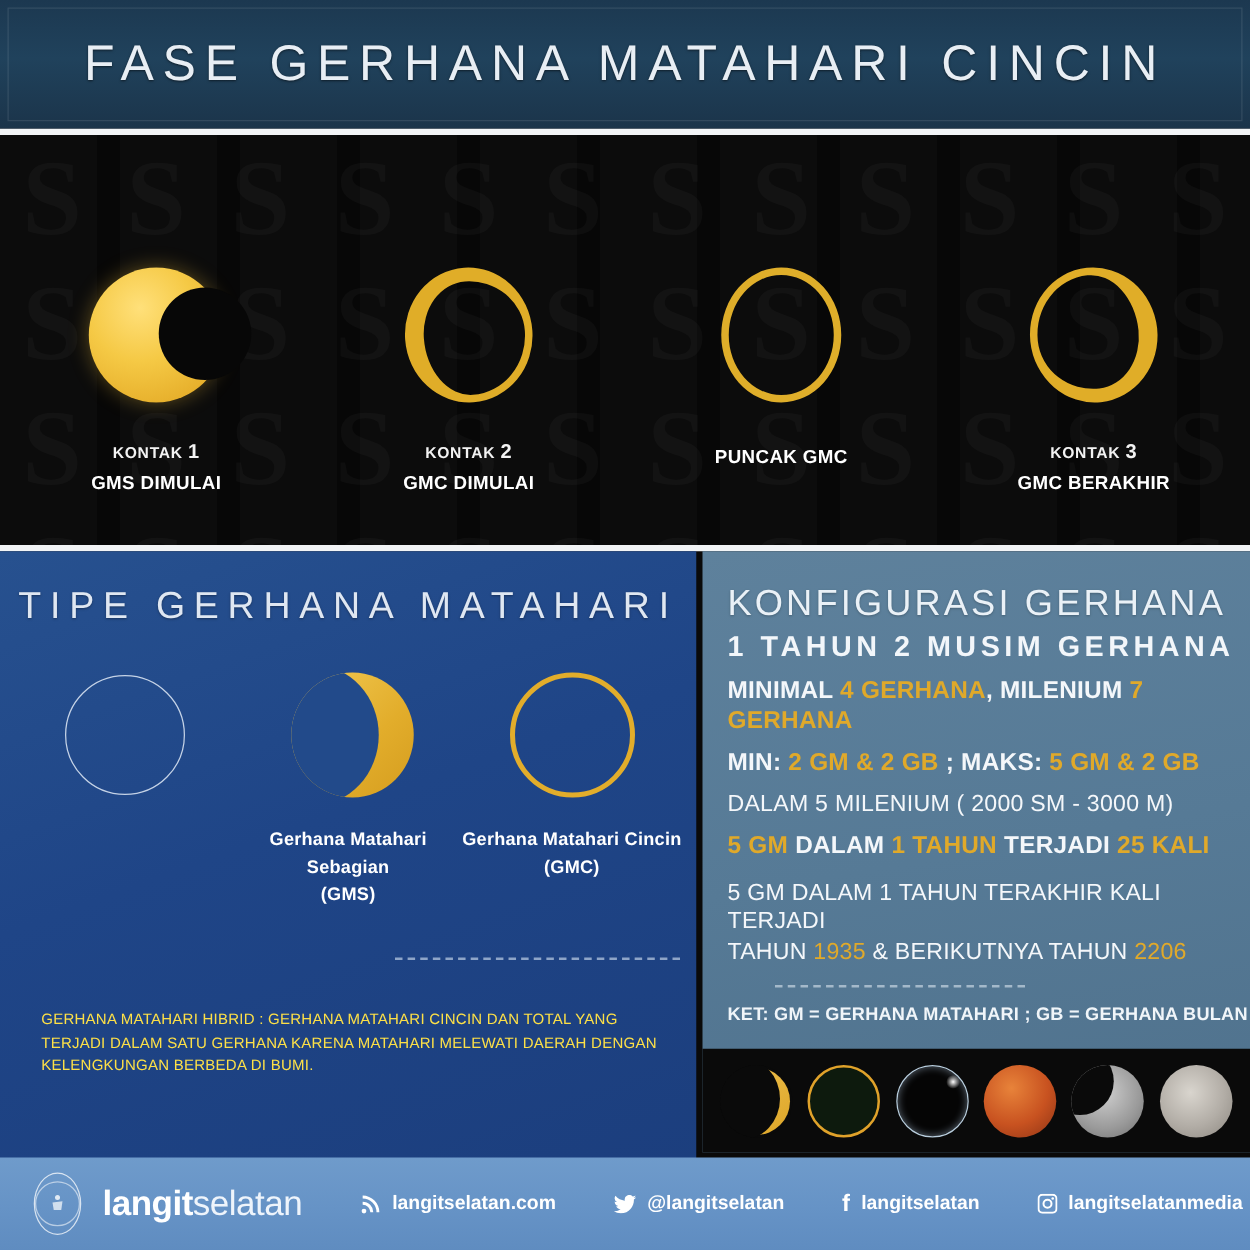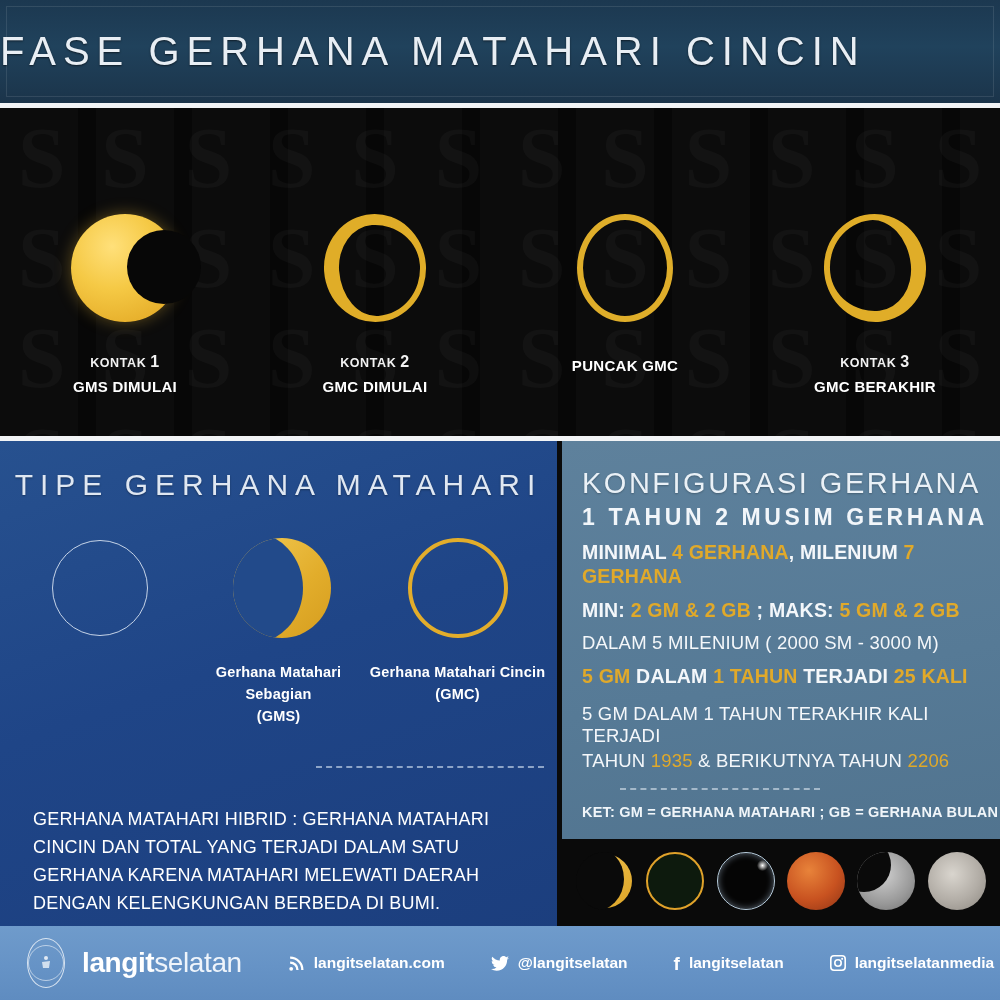--- a/index.html
+++ b/index.html
@@ -7,21 +7,21 @@
     width:1000px;height:1000px;overflow:hidden;
     background:#0a0a0a;
     font-family:"Liberation Sans", sans-serif;
   }
   .page{position:relative;width:1000px;height:1000px;}
 
   
   .header{
     position:absolute;left:0;top:0;width:1000px;height:103px;
     background:linear-gradient(180deg,#1c3850 0%,#20425c 45%,#1b344a 100%);
-    display:flex;align-items:center;
+    display:flex;align-items:center;justify-content:center;
     box-sizing:border-box;
   }
   .header::after{
     content:"";position:absolute;left:6px;right:6px;top:6px;bottom:6px;
     border:1px solid rgba(255,255,255,.10);pointer-events:none;
   }
   .header-title{
     font-size:40px;letter-spacing:7px;color:#e8eef4;
     font-weight:400;font-stretch:condensed;
     text-shadow:0 1px 2px rgba(0,0,0,.55);
@@ -127,21 +127,21 @@
   .type-cap{
     margin-top:18px;text-align:center;color:#ffffff;font-size:14.5px;
     font-weight:700;font-stretch:condensed;line-height:1.5;letter-spacing:.2px;
   }
   .dash-div{
     position:absolute;left:316px;top:766px;width:228px;height:0;
     border-top:2px dashed rgba(212,226,242,.62);
   }
   .hybrid{
     position:absolute;left:33px;top:806px;width:505px;
-    color:#ffffff;font-size:18px;font-weight:400;font-stretch:condensed;
+    color:#fde047;font-size:12px;font-weight:400;font-stretch:condensed;
     letter-spacing:.2px;line-height:1.55;
   }
 
   
   .right-panel{
     position:absolute;left:562px;top:441px;width:438px;height:481px;
     background:linear-gradient(170deg,#5e819c 0%,#567a96 50%,#4f718c 100%);
     box-sizing:border-box;
   }
   .right-title{

